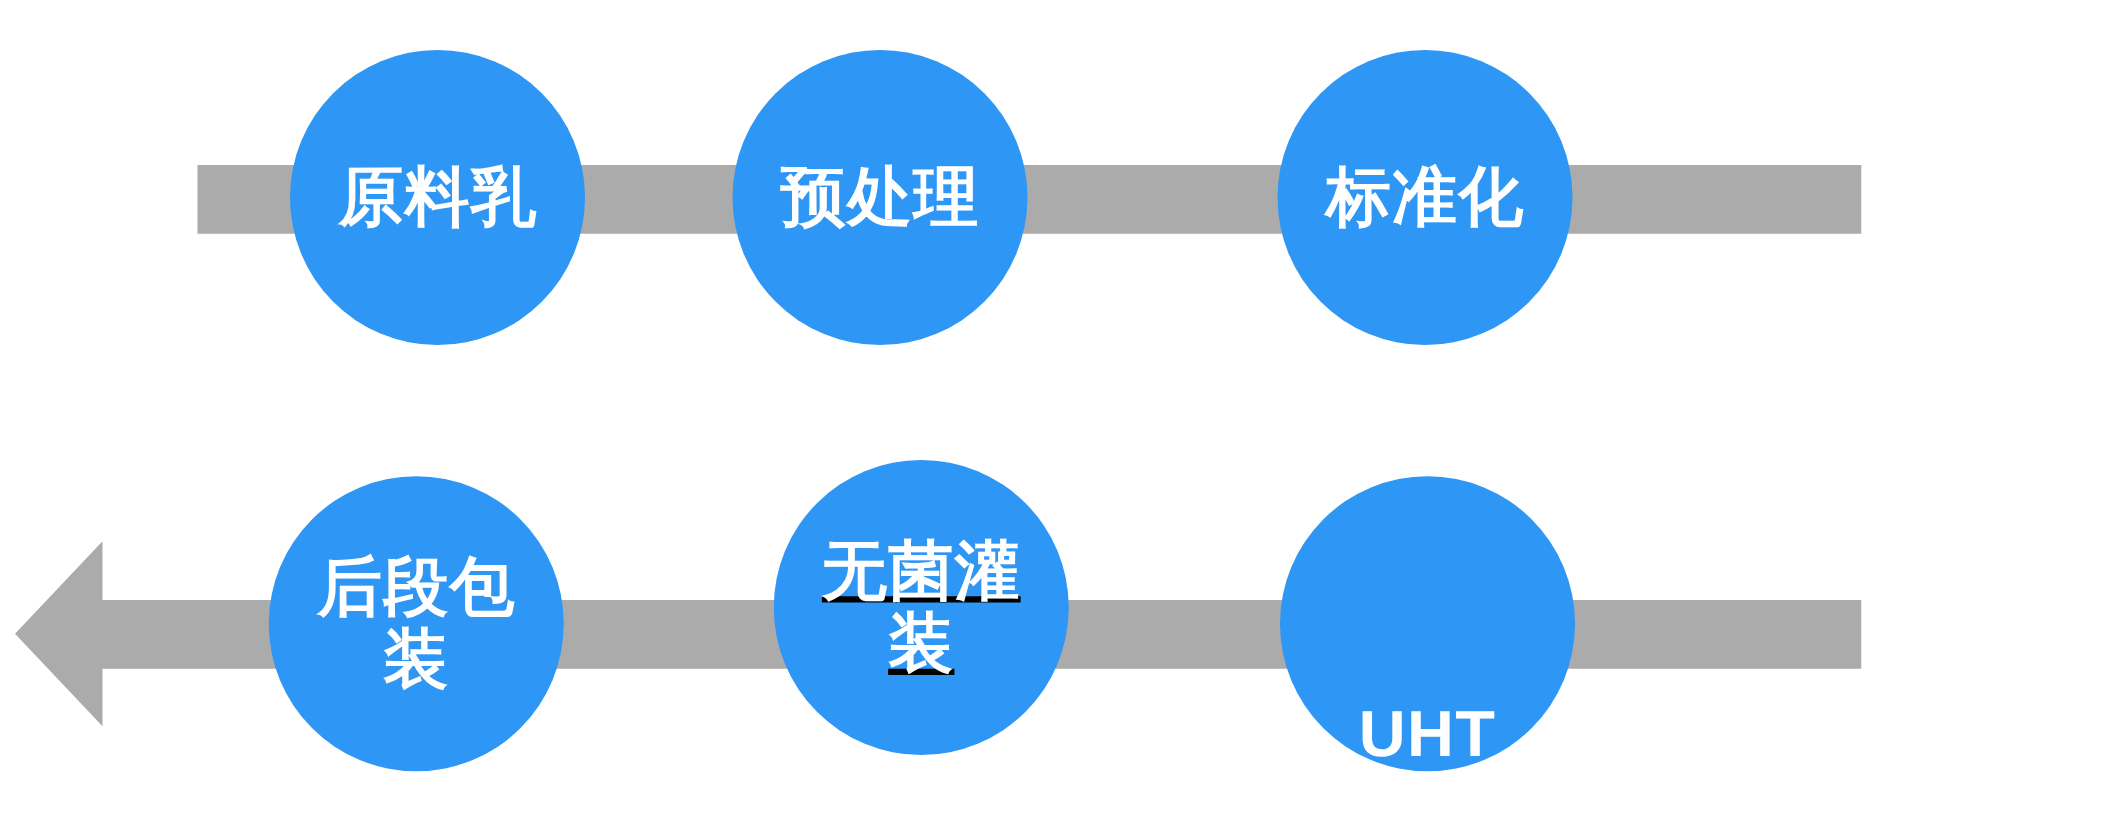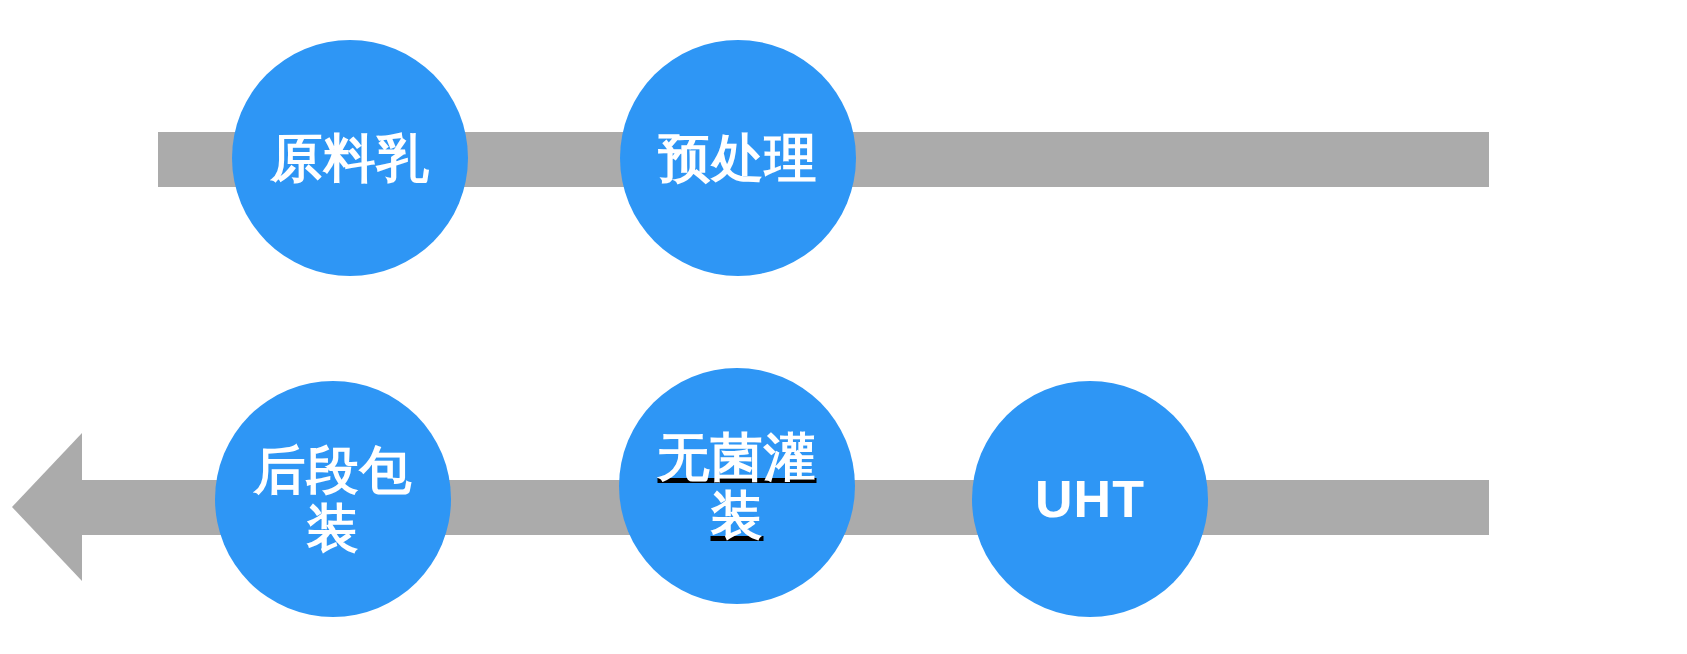--- a/index.html
+++ b/index.html
@@ -51,25 +51,25 @@
     color: var(--node-text);
     font-size: 52px;
     font-weight: bold;
     line-height: 1.12;
     text-align: center;
     letter-spacing: 1px;
   }
   .node-label .line { display: block; }
   
   .n1 { left: 232px;  top: 40px; }
-  .n2 { left: 620px;  top: 40px; }
+  .n2 { left: 586px;  top: 40px; }
   .n3 { left: 1022px; top: 40px; }
   .n4 { left: 1419px; top: 40px; }
   .n5 { left: 1420px; top: 381px; }
-  .n6 { left: 972px; top: 381px; }
+  .n6 { left: 1024px; top: 381px; align-items: flex-end; }
   .n7 { left: 619px;  top: 368px; text-decoration: underline; }
   .n8 { left: 215px;  top: 381px; }
 </style>
 </head>
 <body>
 
 <div class="canvas">
 
   <div class="bar bar-top"></div>
   <div class="bar bar-vertical"></div>
@@ -81,20 +81,25 @@
       <span class="line">原料乳</span>
     </div>
   </div>
 
   <div class="node n2">
     <div class="node-label">
       <span class="line">预处理</span>
     </div>
   </div>
 
+  <div class="node n3">
+    <div class="node-label">
+      <span class="line">标准化</span>
+    </div>
+  </div>
 
 
 
   <div class="node n6">
     <div class="node-label">
       <span class="line">UHT</span>
     </div>
   </div>
 
   <div class="node n7">

